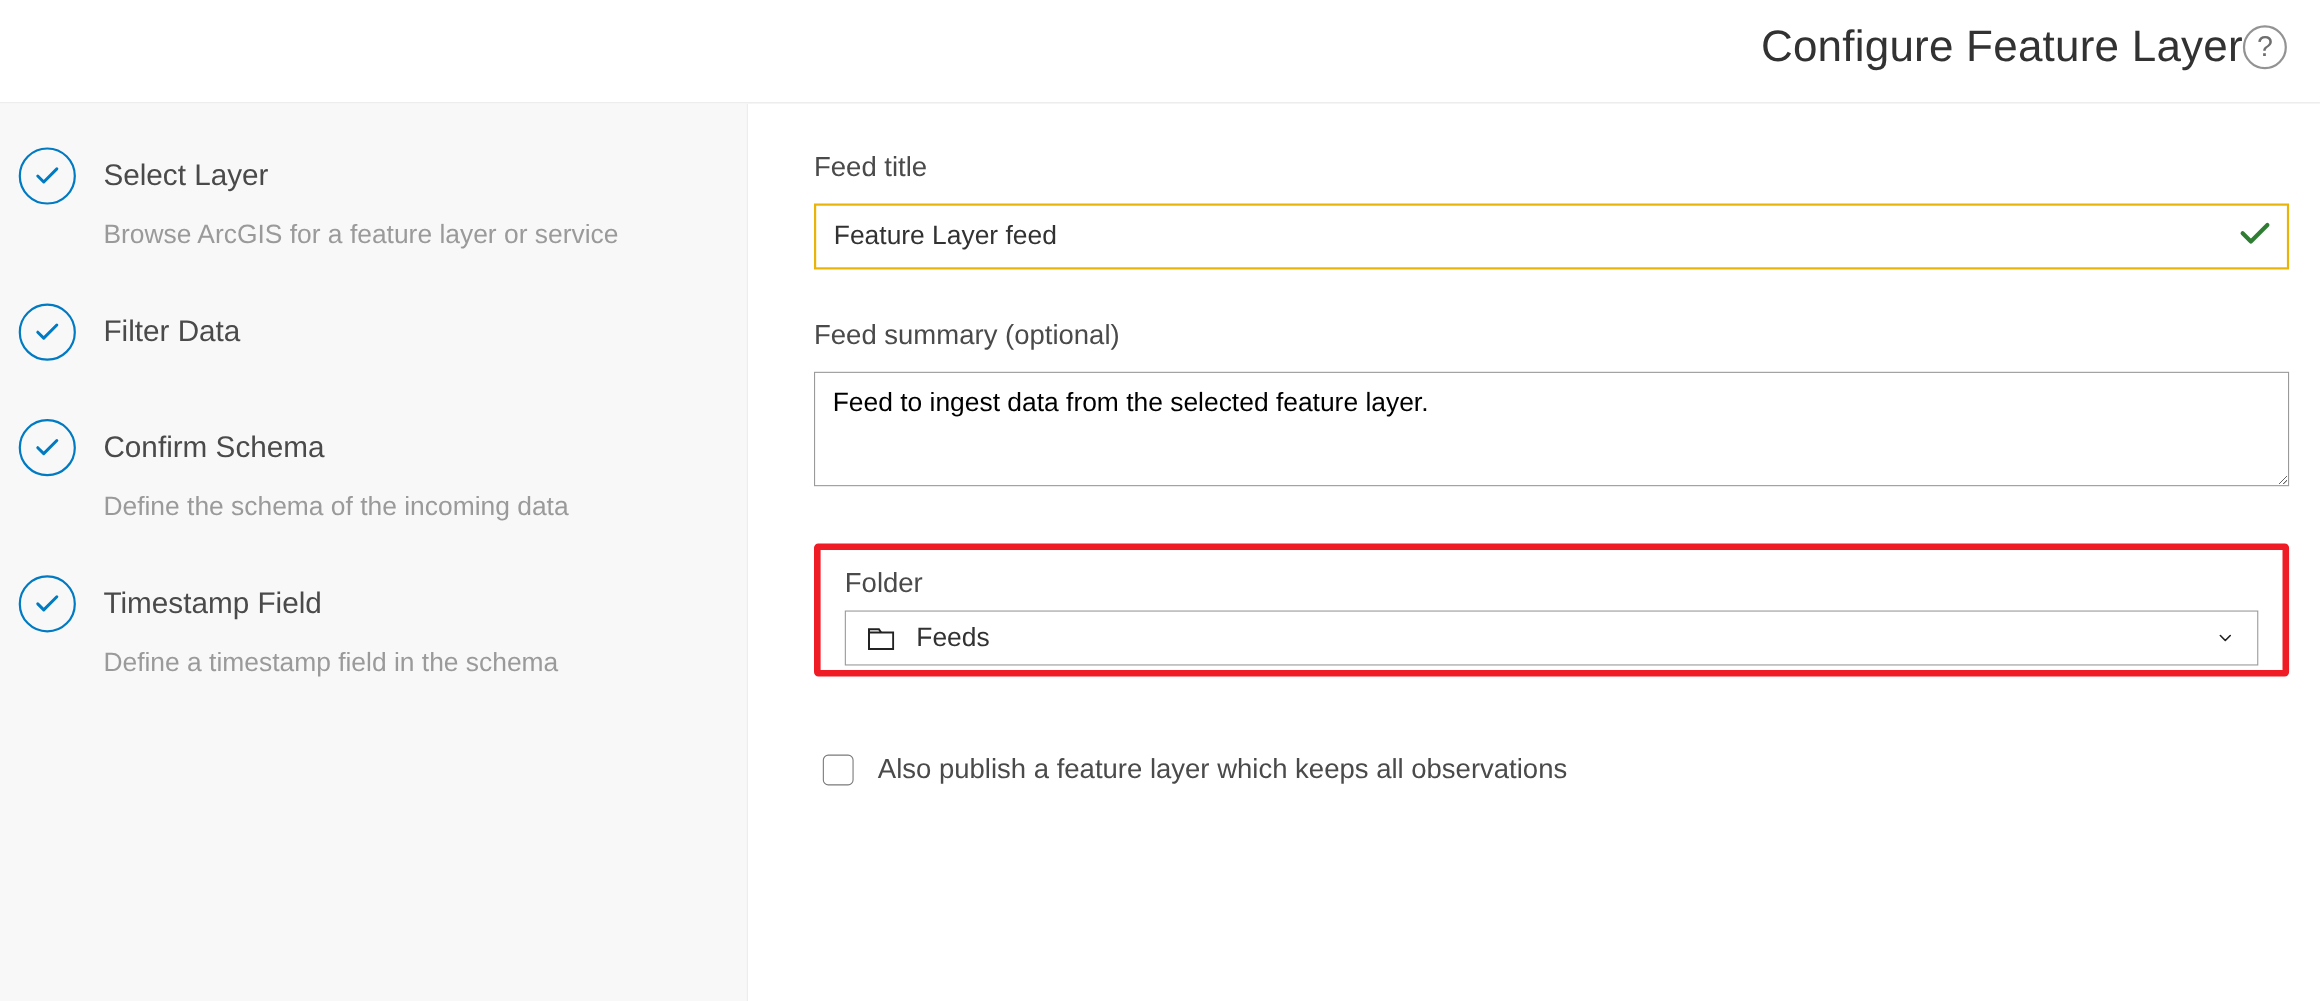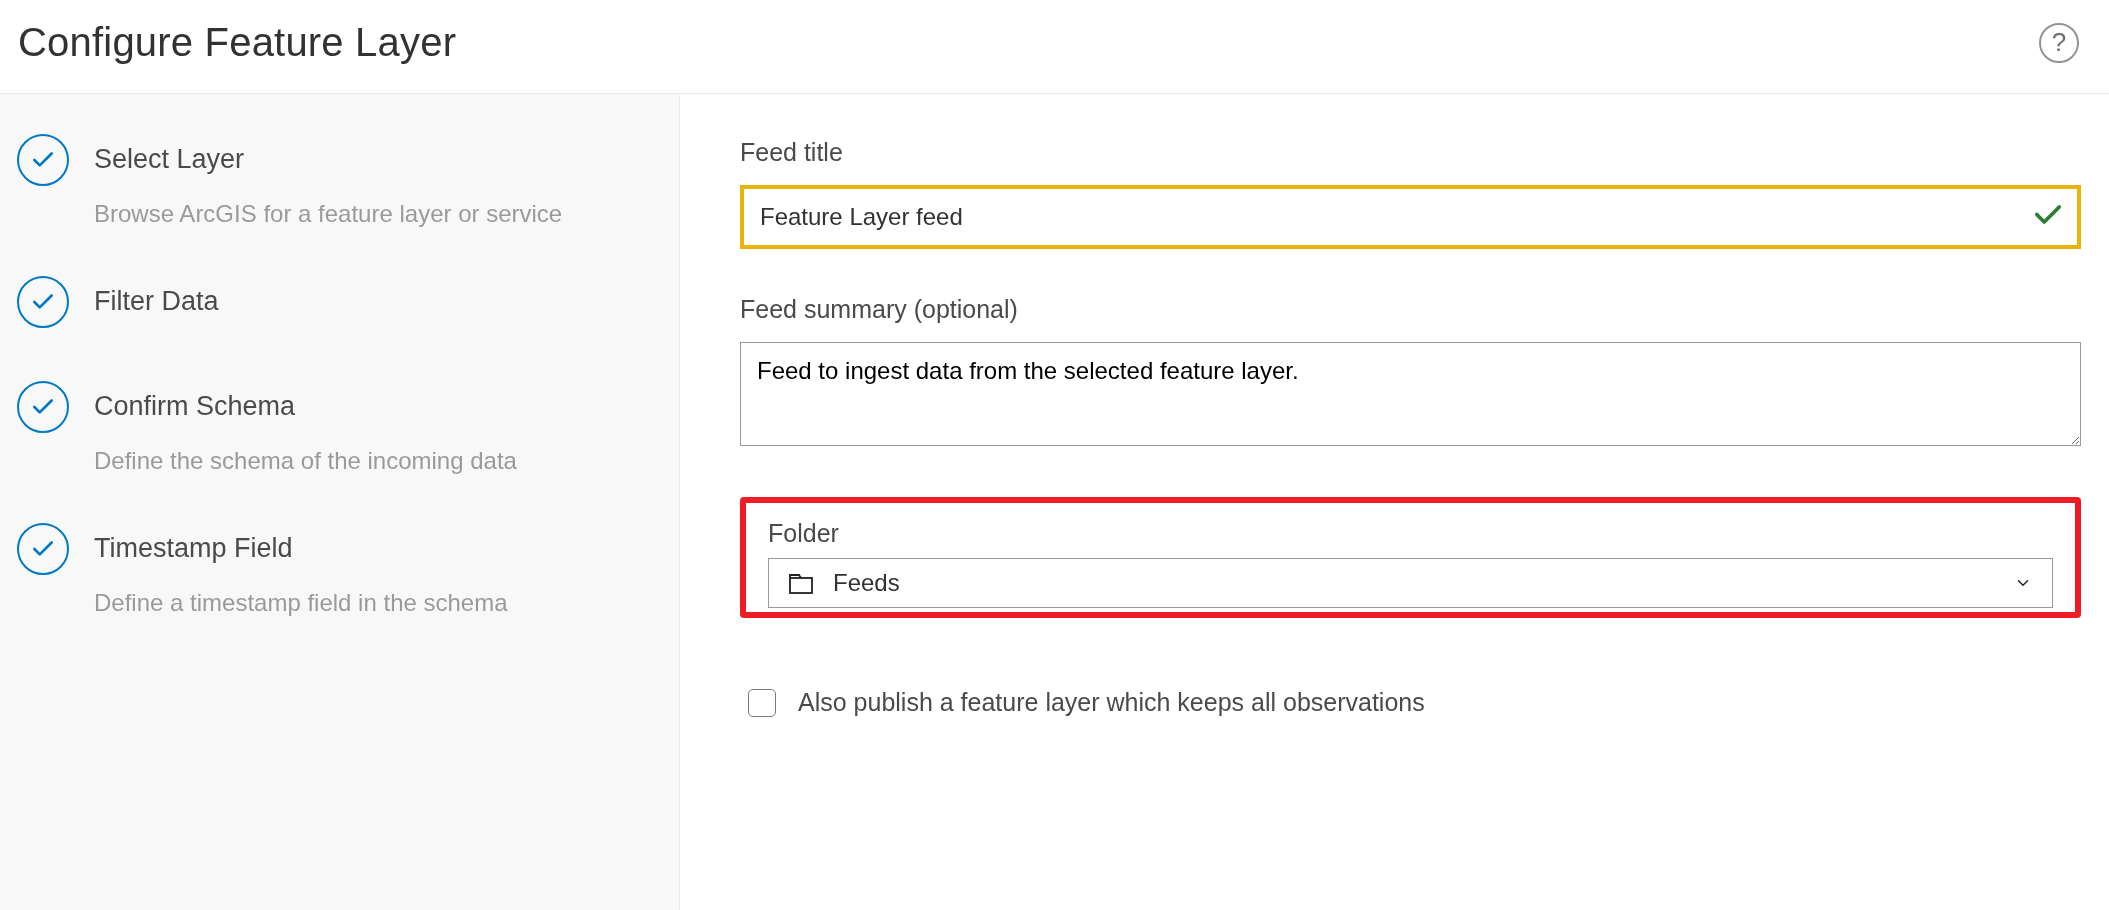--- a/index.html
+++ b/index.html
@@ -14,21 +14,21 @@
   .page {
     width: 2109px;
     height: 910px;
     display: flex;
     flex-direction: column;
     overflow: hidden;
   }
   .header {
     display: flex;
     align-items: center;
-    justify-content: space-between;
+    justify-content: flex-end;
     padding: 20px 30px 28px 18px;
     border-bottom: 1px solid #e6e6e6;
   }
   .header-title {
     font-size: 40px;
     font-weight: 300;
     color: #323232;
     letter-spacing: 0.2px;
   }
   .help-btn {
@@ -111,21 +111,21 @@
   }
   .field-group { margin-bottom: 46px; }
   .field-label {
     font-size: 25px;
     font-weight: 300;
     color: #4a4a4a;
     margin-bottom: 18px;
   }
   .text-input-wrap {
     position: relative;
-    border: 4px solid #eab308;
+    border: 2px solid #eab308;
     background: #fff;
     display: flex;
     align-items: center;
   }
   .text-input {
     width: 100%;
     border: none;
     outline: none;
     font-family: inherit;
     font-size: 24px;

